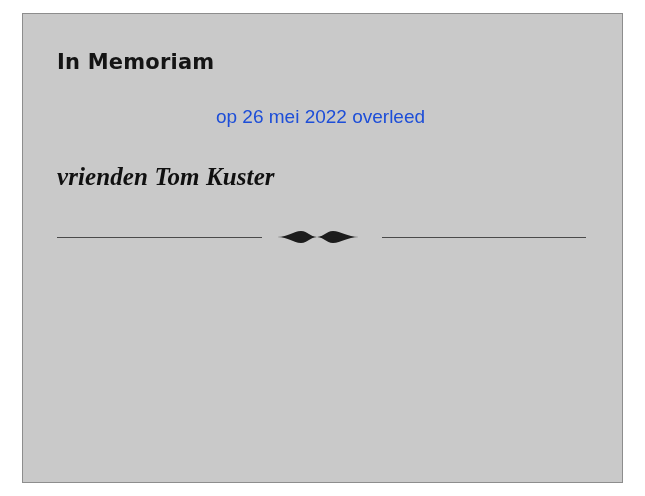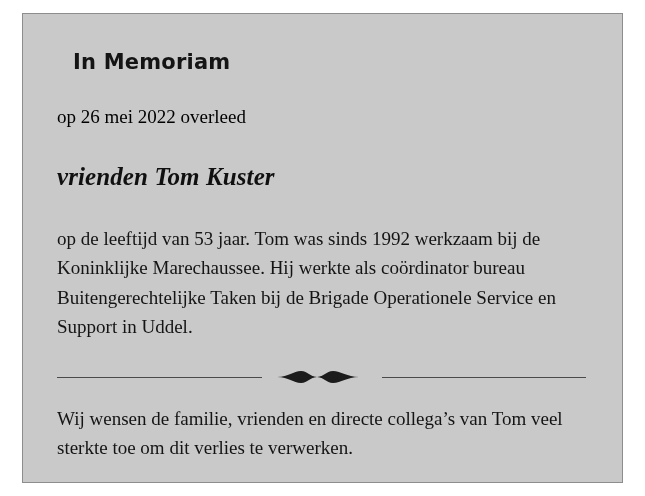--- a/index.html
+++ b/index.html
@@ -25,29 +25,30 @@
   }
   .notice-inner {
     padding: 36px 38px 0 34px;
   }
   .heading {
     font-family: "DejaVu Sans", sans-serif;
     font-weight: bold;
     font-size: 21px;
     color: #141414;
     letter-spacing: 0.2px;
-    margin: 0 0 30px 16px;
+    margin: 0 0 30px 0;
     line-height: 1.2;
   }
   .date-line {
-    font-family: Liberation Serif, serif;
+    font-family: Liberation Sans, sans-serif;
     font-size: 19px;
-    color: #000000;
+    color: #1d4ed8;
     margin: 0 0 33px 0;
     line-height: 1.25;
+    text-align: center;
   }
   .name-line {
     font-family: "Liberation Serif", serif;
     font-style: italic;
     font-weight: bold;
     font-size: 25px;
     color: #101010;
     margin: 0 0 32px 0;
     line-height: 1.2;
     letter-spacing: 0.1px;
@@ -102,29 +103,27 @@
 
 <div class="notice-card">
   <div class="notice-inner">
 
     <h1 class="heading">In Memoriam</h1>
 
     <p class="date-line">op 26 mei 2022 overleed</p>
 
     <p class="name-line">vrienden Tom Kuster</p>
 
-    <p class="body-text">op de leeftijd van 53 jaar. Tom was sinds 1992 werkzaam bij de Koninklijke Marechaussee. Hij werkte als coördinator bureau Buitengerechtelijke Taken bij de Brigade Operationele Service en Support in Uddel.</p>
 
     <div class="divider">
       <div class="rule"></div>
       <div class="ornament">
         <svg width="110" height="26" viewBox="0 0 110 26" xmlns="http://www.w3.org/2000/svg" aria-hidden="true">
           <path d="M10 13 C 22 13, 26 7, 34 7 C 41 7, 43 13, 50 13 C 57 13, 59 7, 66 7 C 74 7, 80 13, 92 13 C 80 13, 74 19, 66 19 C 59 19, 57 13, 50 13 C 43 13, 41 19, 34 19 C 26 19, 22 13, 10 13 Z" fill="#1c1c1c"></path>
           <path d="M34 10 C 40 10, 42 13, 50 13 C 42 13, 40 16, 34 16 C 29 16, 27 13, 34 13 Z" fill="#1c1c1c"></path>
           <path d="M66 10 C 60 10, 58 13, 50 13 C 58 13, 60 16, 66 16 C 71 16, 73 13, 66 13 Z" fill="#1c1c1c"></path>
         </svg>
       </div>
     </div>
 
-    <p class="closing-text">Wij wensen de familie, vrienden en directe collega’s van Tom veel sterkte toe om dit verlies te verwerken.</p>
 
   </div>
 </div>
 
 </body></html>

